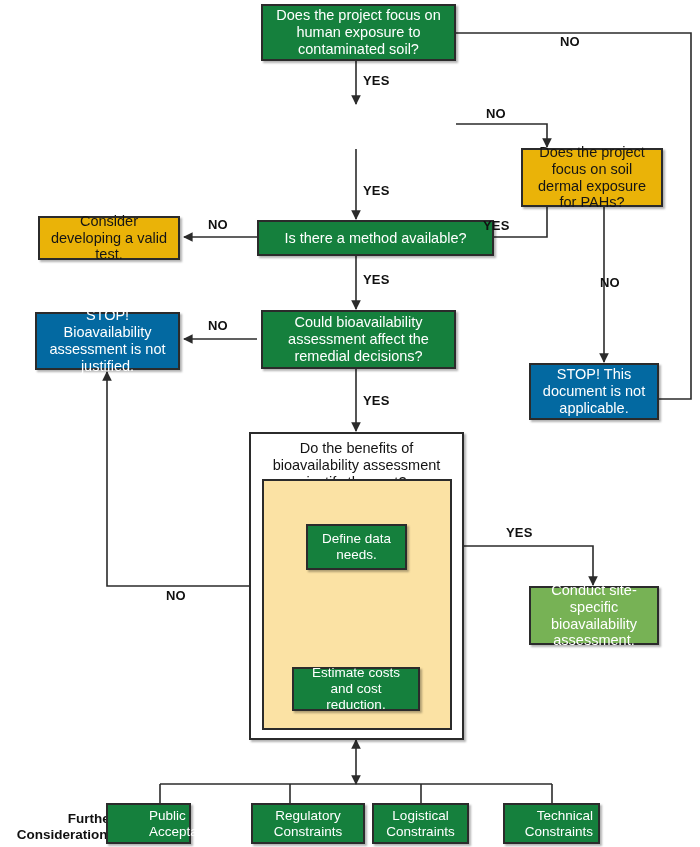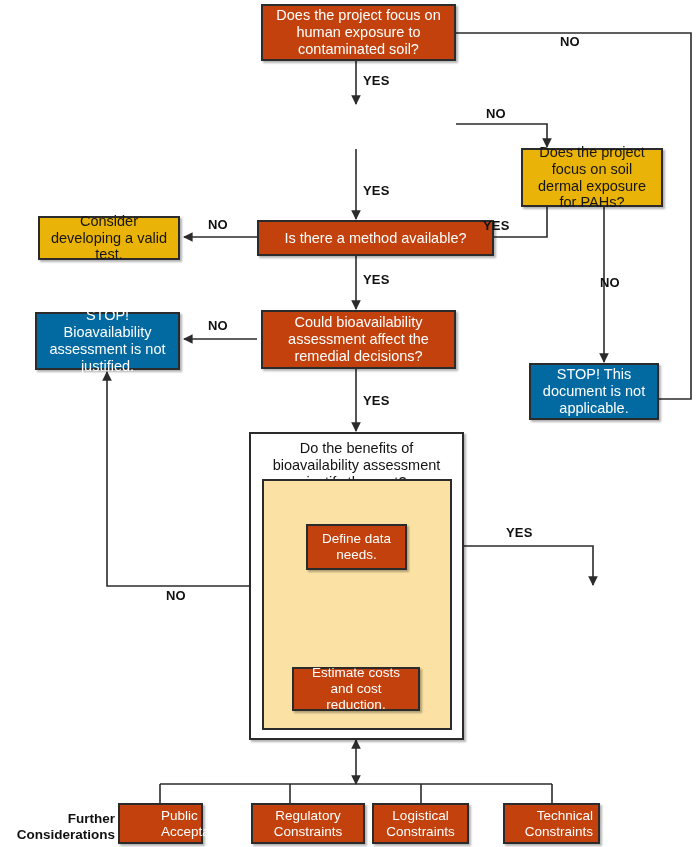--- a/index.html
+++ b/index.html
@@ -13,21 +13,21 @@
 
   .node{
     position:absolute;box-sizing:border-box;
     border:2px solid #2b2b2b;
     display:flex;align-items:center;justify-content:center;
     text-align:center;line-height:1.17;
     padding:3px 5px;
     box-shadow:2px 2px 2px rgba(0,0,0,0.30);
   }
   .node span{display:block;width:100%;}
-  .blue{background:#c2410c;color:#ffffff;font-size:14.5px;}
+  .blue{background:#15803d;color:#ffffff;font-size:14.5px;}
   .yellow{background:#eab308;color:#151515;font-size:14.5px;}
   .orange{background:#0369a1;color:#ffffff;font-size:14.5px;}
   .green{background:#77b255;color:#ffffff;font-size:14.5px;}
   .white{background:#ffffff;color:#151515;font-size:14.5px;align-items:flex-start;box-shadow:2px 2px 2px rgba(0,0,0,0.30);}
   .lightyellow{background:#fbe2a4;color:#151515;font-size:14.5px;align-items:flex-start;box-shadow:none;border:2px solid #2b2b2b;}
   .small{font-size:13.5px;}
 
   .edge-label{
     position:absolute;font-size:13px;font-weight:bold;color:#111;
     letter-spacing:0.2px;white-space:nowrap;
@@ -135,40 +135,43 @@
 
   <div class="node blue small" style="left:306px;top:524px;width:101px;height:46px;">
     <span>Define data needs.</span>
   </div>
 
 
   <div class="node blue small" style="left:292px;top:667px;width:128px;height:44px;">
     <span>Estimate costs and cost reduction.</span>
   </div>
 
+  <div class="node green" style="left:529px;top:586px;width:130px;height:59px;">
+    <span>Conduct site-specific bioavailability assessment.</span>
+  </div>
 
   <div class="edge-label" style="left:363px;top:73px;">YES</div>
   <div class="edge-label" style="left:560px;top:34px;">NO</div>
   <div class="edge-label" style="left:486px;top:106px;">NO</div>
   <div class="edge-label" style="left:363px;top:183px;">YES</div>
   <div class="edge-label" style="left:208px;top:217px;">NO</div>
   <div class="edge-label" style="left:483px;top:218px;">YES</div>
   <div class="edge-label" style="left:600px;top:275px;">NO</div>
   <div class="edge-label" style="left:363px;top:272px;">YES</div>
   <div class="edge-label" style="left:208px;top:318px;">NO</div>
   <div class="edge-label" style="left:363px;top:393px;">YES</div>
   <div class="edge-label" style="left:166px;top:588px;">NO</div>
   <div class="edge-label" style="left:506px;top:525px;">YES</div>
 
   <div class="corner-label" style="left:10px;top:811px;width:105px;">
     <div>Further</div>
     <div>Considerations</div>
   </div>
 
-  <div class="node blue small" style="left:118px;top:803px;width:85px;height:41px;padding-left:41px;">
+  <div class="node blue small" style="left:106px;top:803px;width:85px;height:41px;padding-left:41px;">
     <span>Public Acceptance</span>
   </div>
   <div class="node blue small" style="left:251px;top:803px;width:114px;height:41px;">
     <span>Regulatory Constraints</span>
   </div>
   <div class="node blue small" style="left:372px;top:803px;width:97px;height:41px;">
     <span>Logistical Constraints</span>
   </div>
   <div class="node blue small" style="left:503px;top:803px;width:97px;height:41px;text-align:right;">
     <span>Technical Constraints</span>

